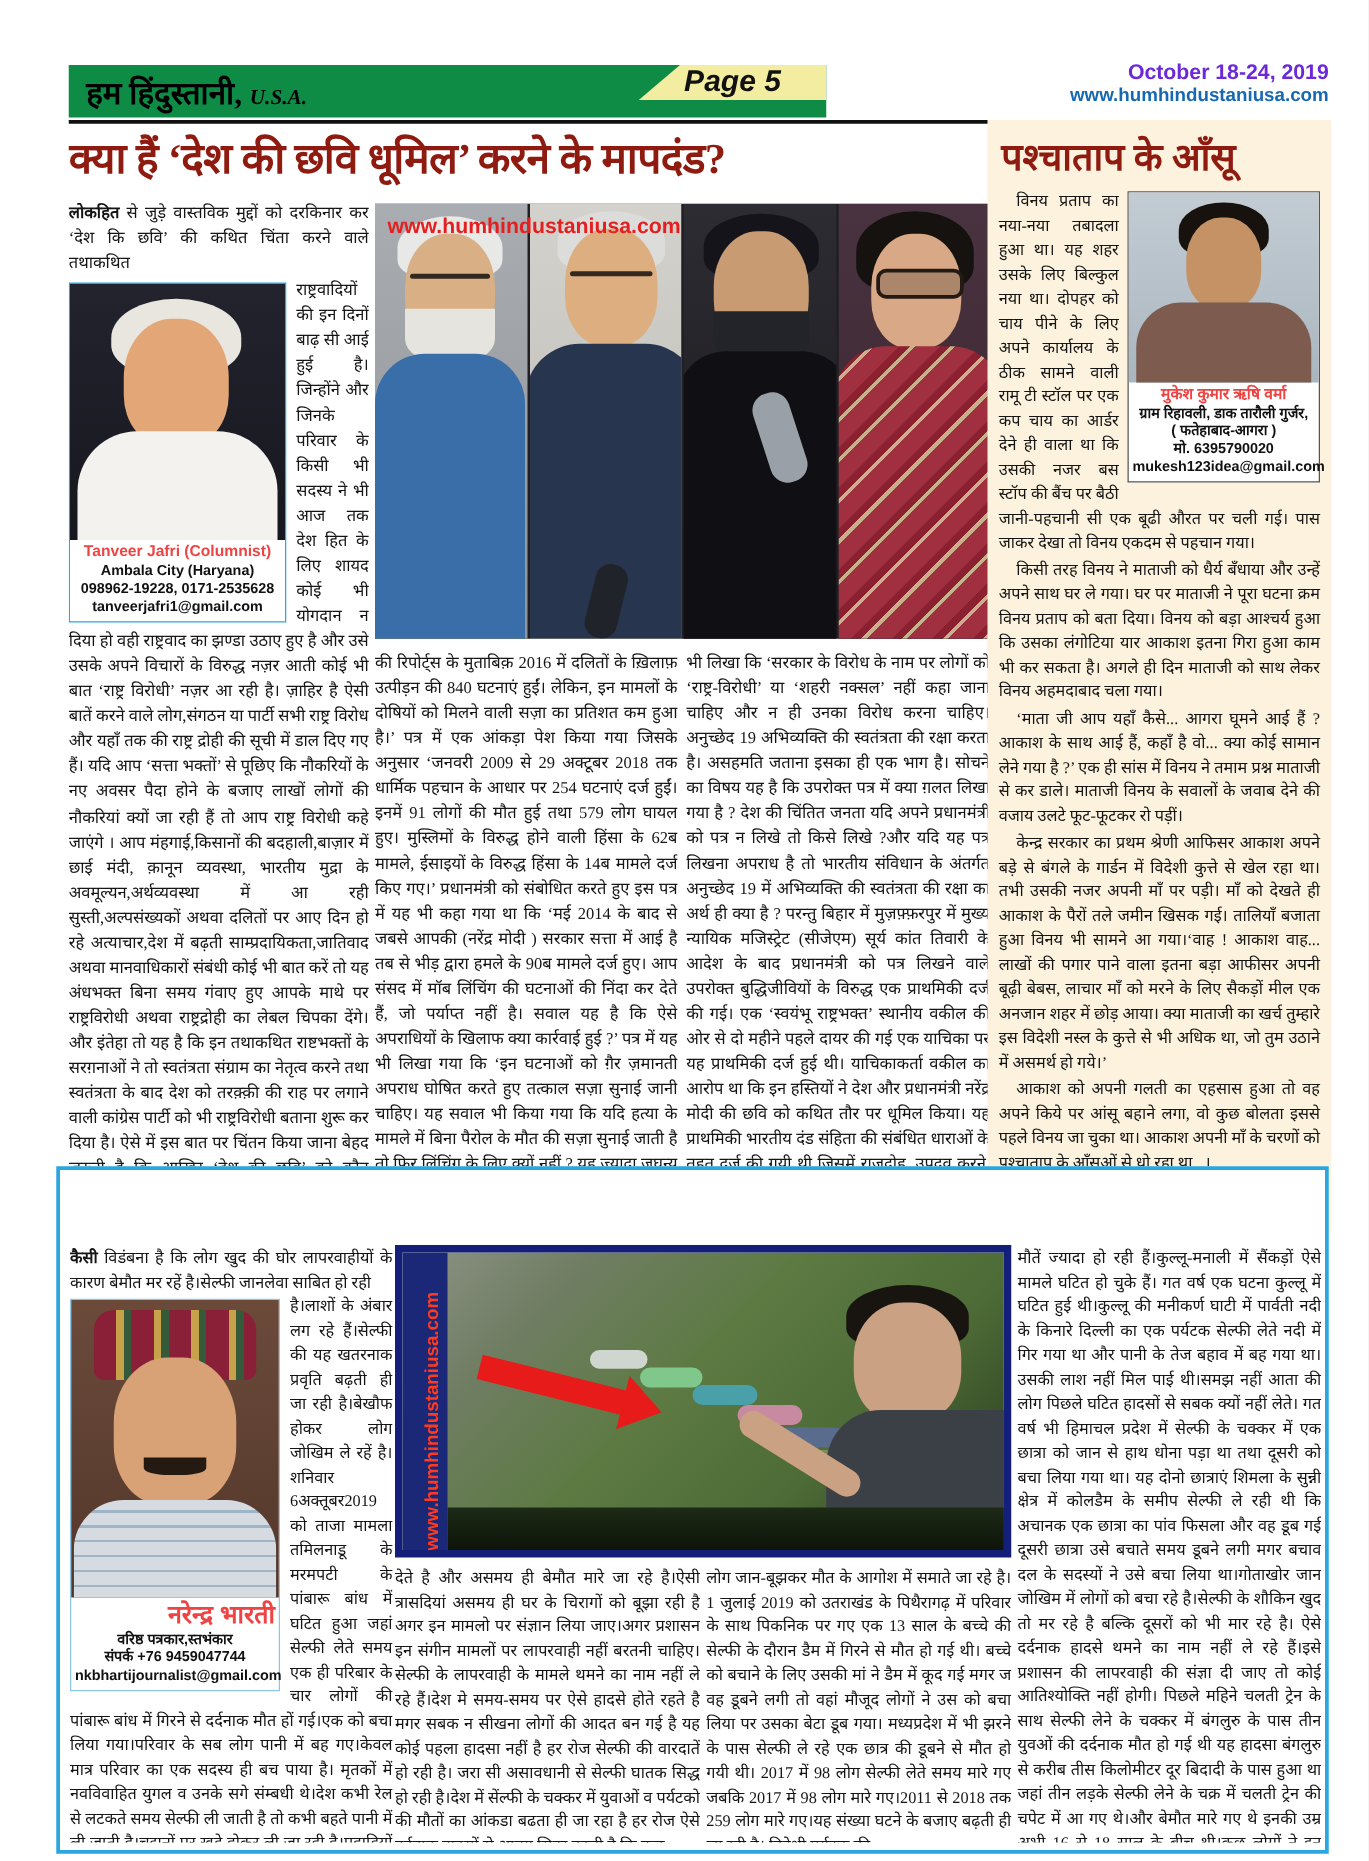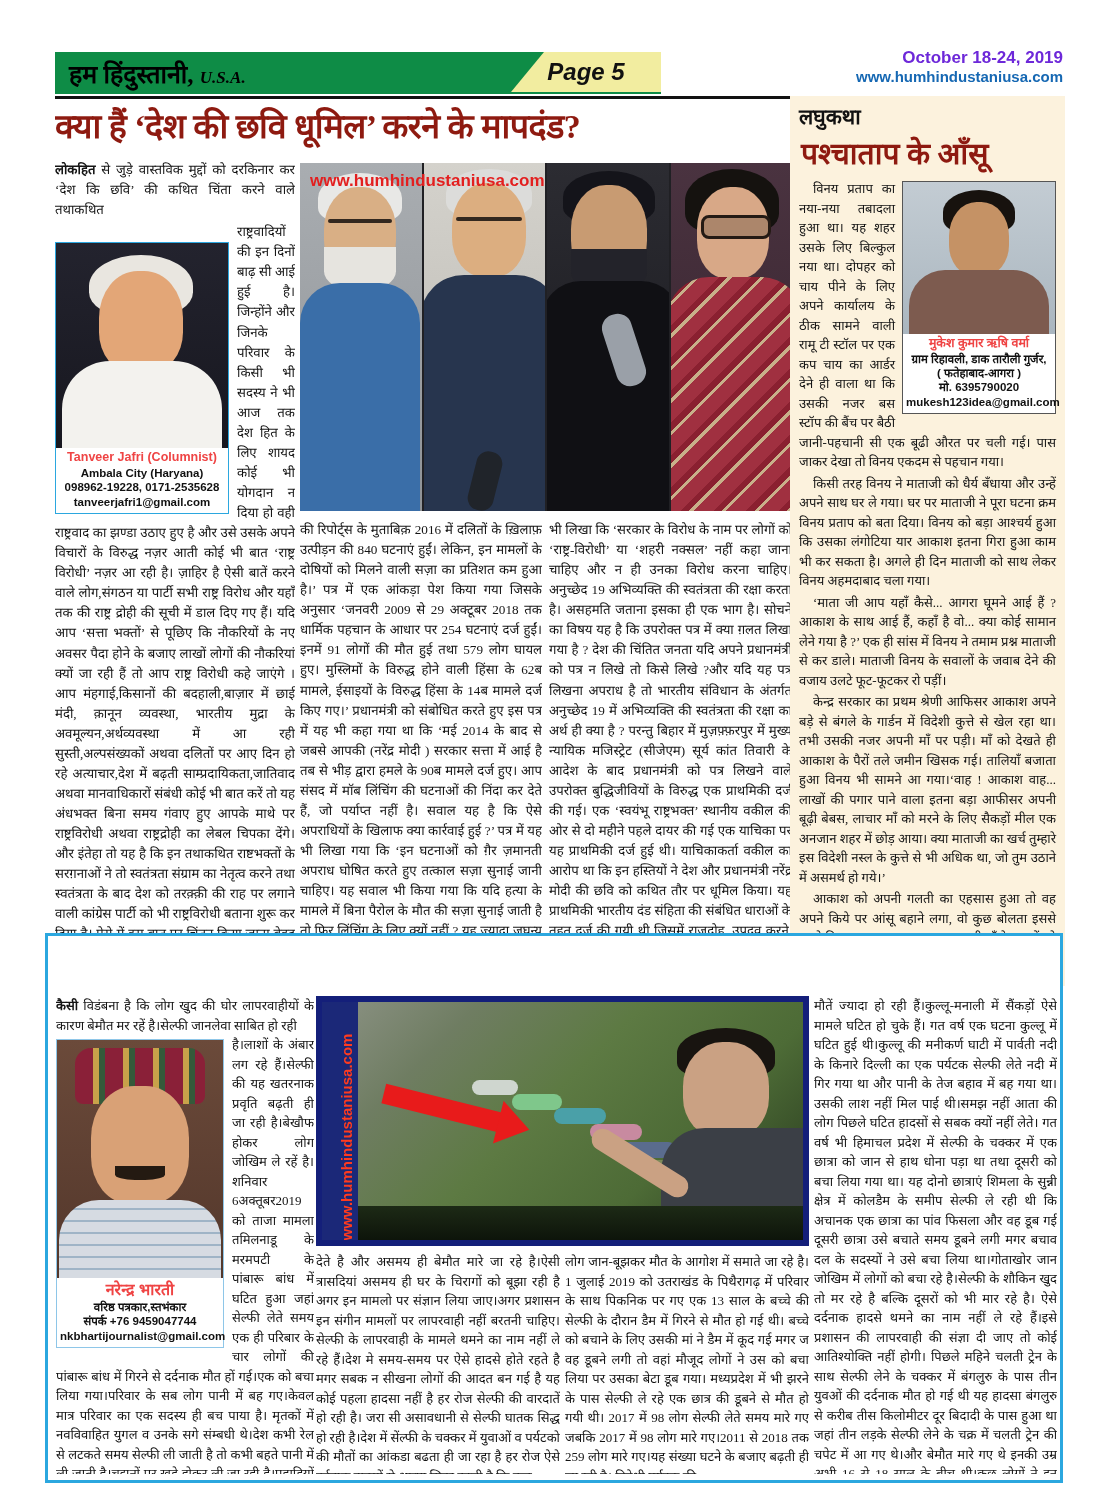--- a/index.html
+++ b/index.html
@@ -2,21 +2,21 @@
 <html><head>
 <meta charset="utf-8">
 <style>
   html,body{margin:0;padding:0;background:#e8e8e8;}
   .page{position:relative;width:1095px;height:1489px;background:#ffffff;margin:0 auto;
         font-family:"Liberation Serif", serif;color:#141414;overflow:hidden;}
   
   .masthead{position:absolute;left:55px;top:52px;width:606px;height:42px;background:#0e8c46;}
   .masthead .logo{position:absolute;left:14px;top:4px;color:#000000;font-weight:bold;font-size:25px;white-space:nowrap;}
   .masthead .logo .usa{font-size:17px;font-style:italic;font-weight:bold;}
-  .pagebadge{position:absolute;right:0;top:0;width:150px;height:40px;background:#f2eda0;
+  .pagebadge{position:absolute;right:0;top:0;width:150px;height:28px;background:#f2eda0;
              clip-path:polygon(22% 0,100% 0,100% 100%,0 100%);display:flex;align-items:center;justify-content:center;}
   .pagebadge span{font-style:italic;font-weight:bold;font-size:24px;color:#111;font-family:"Liberation Sans",sans-serif;}
   .mast-meta{position:absolute;right:32px;top:48px;text-align:right;font-family:"Liberation Sans",sans-serif;}
   .mast-date{color:#6d28d9;font-weight:bold;font-size:17px;}
   .mast-url{color:#1668b3;font-weight:bold;font-size:15px;}
   .mast-rule{position:absolute;left:55px;top:96px;width:905px;height:3px;background:#111;}
   
   .main-headline{position:absolute;left:55px;top:102px;width:738px;height:56px;color:#8e1a10;
                  font-weight:bold;font-size:34px;letter-spacing:-0.5px;white-space:nowrap;overflow:hidden;}
   
@@ -25,21 +25,21 @@
   .col p.noindent{text-indent:0;}
   .lead{font-weight:bold;}
   .col1{left:55px;top:160px;width:240px;height:823px;}
   .col2{left:300px;top:520px;width:242px;height:463px;}
   .col3{left:549px;top:520px;width:243px;height:463px;}
   
   .acard{background:#fff;border:1px solid #2ba7df;text-align:center;font-family:"Liberation Sans",sans-serif;}
   .acard .cap{padding:2px 3px 4px 3px;line-height:1.25;}
   .acard .nm{color:#ef4444;font-weight:bold;font-size:12.5px;}
   .acard .ln{font-weight:bold;font-size:11.5px;color:#111;}
-  .acard-tanveer{float:left;width:172px;margin:20px 8px 2px 0;}
+  .acard-tanveer{float:left;width:172px;margin:4px 8px 2px 0;}
   .ph-tanveer{position:relative;width:100%;height:205px;background:linear-gradient(180deg,#23232e 0%,#17171f 100%);overflow:hidden;}
   .ph-tanveer .hair{position:absolute;left:33px;top:12px;width:104px;height:62px;border-radius:50% 50% 40% 40%;background:#e9e6e0;}
   .ph-tanveer .face{position:absolute;left:43px;top:28px;width:84px;height:102px;border-radius:46% 46% 40% 40%;background:#e3a677;}
   .ph-tanveer .shirt{position:absolute;left:6px;top:118px;width:160px;height:90px;border-radius:48px 48px 0 0;background:#f3f2ee;}
   
   .montage{position:absolute;left:300px;top:163px;width:492px;height:348px;background:#202024;display:flex;gap:2px;overflow:hidden;}
   .panel{position:relative;flex:1;overflow:hidden;}
   .panel .face{position:absolute;border-radius:46% 46% 42% 42%;}
   .panel .hair{position:absolute;border-radius:50% 50% 30% 30%;}
   .panel .torso{position:absolute;}
@@ -190,21 +190,20 @@
 
   </div>
   <div class="col col3">
     <p class="noindent">
       <span>भी लिखा कि ‘सरकार के विरोध के नाम पर लोगों को ‘राष्ट्र-विरोधी’ या ‘शहरी नक्सल’ नहीं कहा जाना चाहिए और न ही उनका विरोध करना चाहिए। अनुच्छेद 19 अभिव्यक्ति की स्वतंत्रता की रक्षा करता है। असहमति जताना इसका ही एक भाग है। सोचने का विषय यह है कि उपरोक्त पत्र में क्या ग़लत लिखा गया है ? देश की चिंतित जनता यदि अपने प्रधानमंत्री को पत्र न लिखे तो किसे लिखे ?और यदि यह पत्र लिखना अपराध है तो भारतीय संविधान के अंतर्गत अनुच्छेद 19 में अभिव्यक्ति की स्वतंत्रता की रक्षा का अर्थ ही क्या है ? परन्तु बिहार में मुज़फ़्फ़रपुर में मुख्य न्यायिक मजिस्ट्रेट (सीजेएम) सूर्य कांत तिवारी के आदेश के बाद प्रधानमंत्री को पत्र लिखने वाले उपरोक्त बुद्धिजीवियों के विरुद्ध एक प्राथमिकी दर्ज की गई। एक ‘स्वयंभू राष्ट्रभक्त’ स्थानीय वकील की ओर से दो महीने पहले दायर की गई एक याचिका पर यह प्राथमिकी दर्ज हुई थी। याचिकाकर्ता वकील का आरोप था कि इन हस्तियों ने देश और प्रधानमंत्री नरेंद्र मोदी की छवि को कथित तौर पर धूमिल किया। यह प्राथमिकी भारतीय दंड संहिता की संबंधित धाराओं के तहत दर्ज की गयी थी जिसमें राजद्रोह, उपद्रव करने, शांति भंग करने के इरादे से धार्मिक भावनाओं को आहत करने आदि से संबंधित धाराएं लगाई गईं थीं। मुज़फ़्फ़रपुर में उपरोक्त हस्तियों पर दर्ज हुए राजद्रोह जैसे मुक़द्दमे के विरुद्ध नसीरूद्दीन शाह,रोमिला थापर,अशोक वाजपेयी, जैरी पिंटो,शम्सुल इस्लाम, शिक्षाविद इरा भास्कर, कवि जीत थायिल, संगीतकार टीएम कृष्णा और फ़िल्मकार सबा देबान समेत 180 विशिष्ट लोगों ने यह मुक़द्दमा दर्ज किए जाने की कार्रवाई का विरोध </span>
       
     </p>
   </div>
 
   <div class="story">
-    <div class="kicker">लघुकथा</div>
     <div class="shead">पश्चाताप के आँसू</div>
     <div class="stext">
       <div class="acard acard-mukesh">
         <div class="ph-mukesh">
           <div class="hair"></div>
           <div class="face"></div>
           <div class="shirt"></div>
         </div>
         <div class="cap">
           <div class="nm">मुकेश कुमार ऋषि वर्मा</div>
@@ -229,21 +228,21 @@
         <span class="lead">कैसी</span><span> विडंबना है कि लोग खुद की घोर लापरवाहीयों के कारण बेमौत मर रहें है।सेल्फी जानलेवा साबित हो रही</span>
       </p>
       <div class="acard acard-narendra">
         <div class="ph-narendra">
           <div class="cap-hat"></div>
           <div class="face"></div>
           <div class="mus"></div>
           <div class="shirt"></div>
         </div>
         <div class="cap">
-          <div class="nm" style="font-size:16px;">नरेन्द्र भारती</div>
+          <div class="nm" style="font-size:20px;text-align:right;">नरेन्द्र भारती</div>
           <div class="ln">वरिष्ठ पत्रकार,स्तभंकार</div>
           <div class="ln">संपर्क +76 9459047744</div>
           <div class="ln">nkbhartijournalist@gmail.com</div>
         </div>
       </div>
       <span>है।लाशों के अंबार लग रहे हैं।सेल्फी की यह खतरनाक प्रवृति बढ़ती ही जा रही है।बेखौफ होकर लोग जोखिम ले रहें है।शनिवार 6अक्तूबर2019 को ताजा मामला तमिलनाडू के मरमपटी के पांबारू बांध में घटित हुआ जहां सेल्फी लेते समय एक ही परिबार के चार लोगों की पांबारू बांध में गिरने से दर्दनाक मौत हों गई।एक को बचा लिया गया।परिवार के सब लोग पानी में बह गए।केवल मात्र परिवार</span>
       <span>का एक सदस्य ही बच पाया है। मृतकों में नवविवाहित युगल व उनके सगे संम्बधी थे।देश कभी रेल से लटकते समय सेल्फी ली जाती है तो कभी बहते पानी में ली जाती है।चट्टानों पर खड़े होकर ली जा रही है।पहाड़ियों पर चढकर पांव फिसल रहे है।नदियों के किनारे लोग डूब रहे है। खुद ही मौत के मुंह में समाते जा रहे है।सेल्फी के कारण परिवार के परिवार तबाह हो रहे है।प्रशासन को ऐसे मामलों पर संज्ञान लेना होगा।देश के युवा सेल्फी लेते समय इतने अंधे कैसे हो जाते है कि अपनी जान जोखिम में खुद डाल</span>
     </div>
 
     <div class="selfie">

